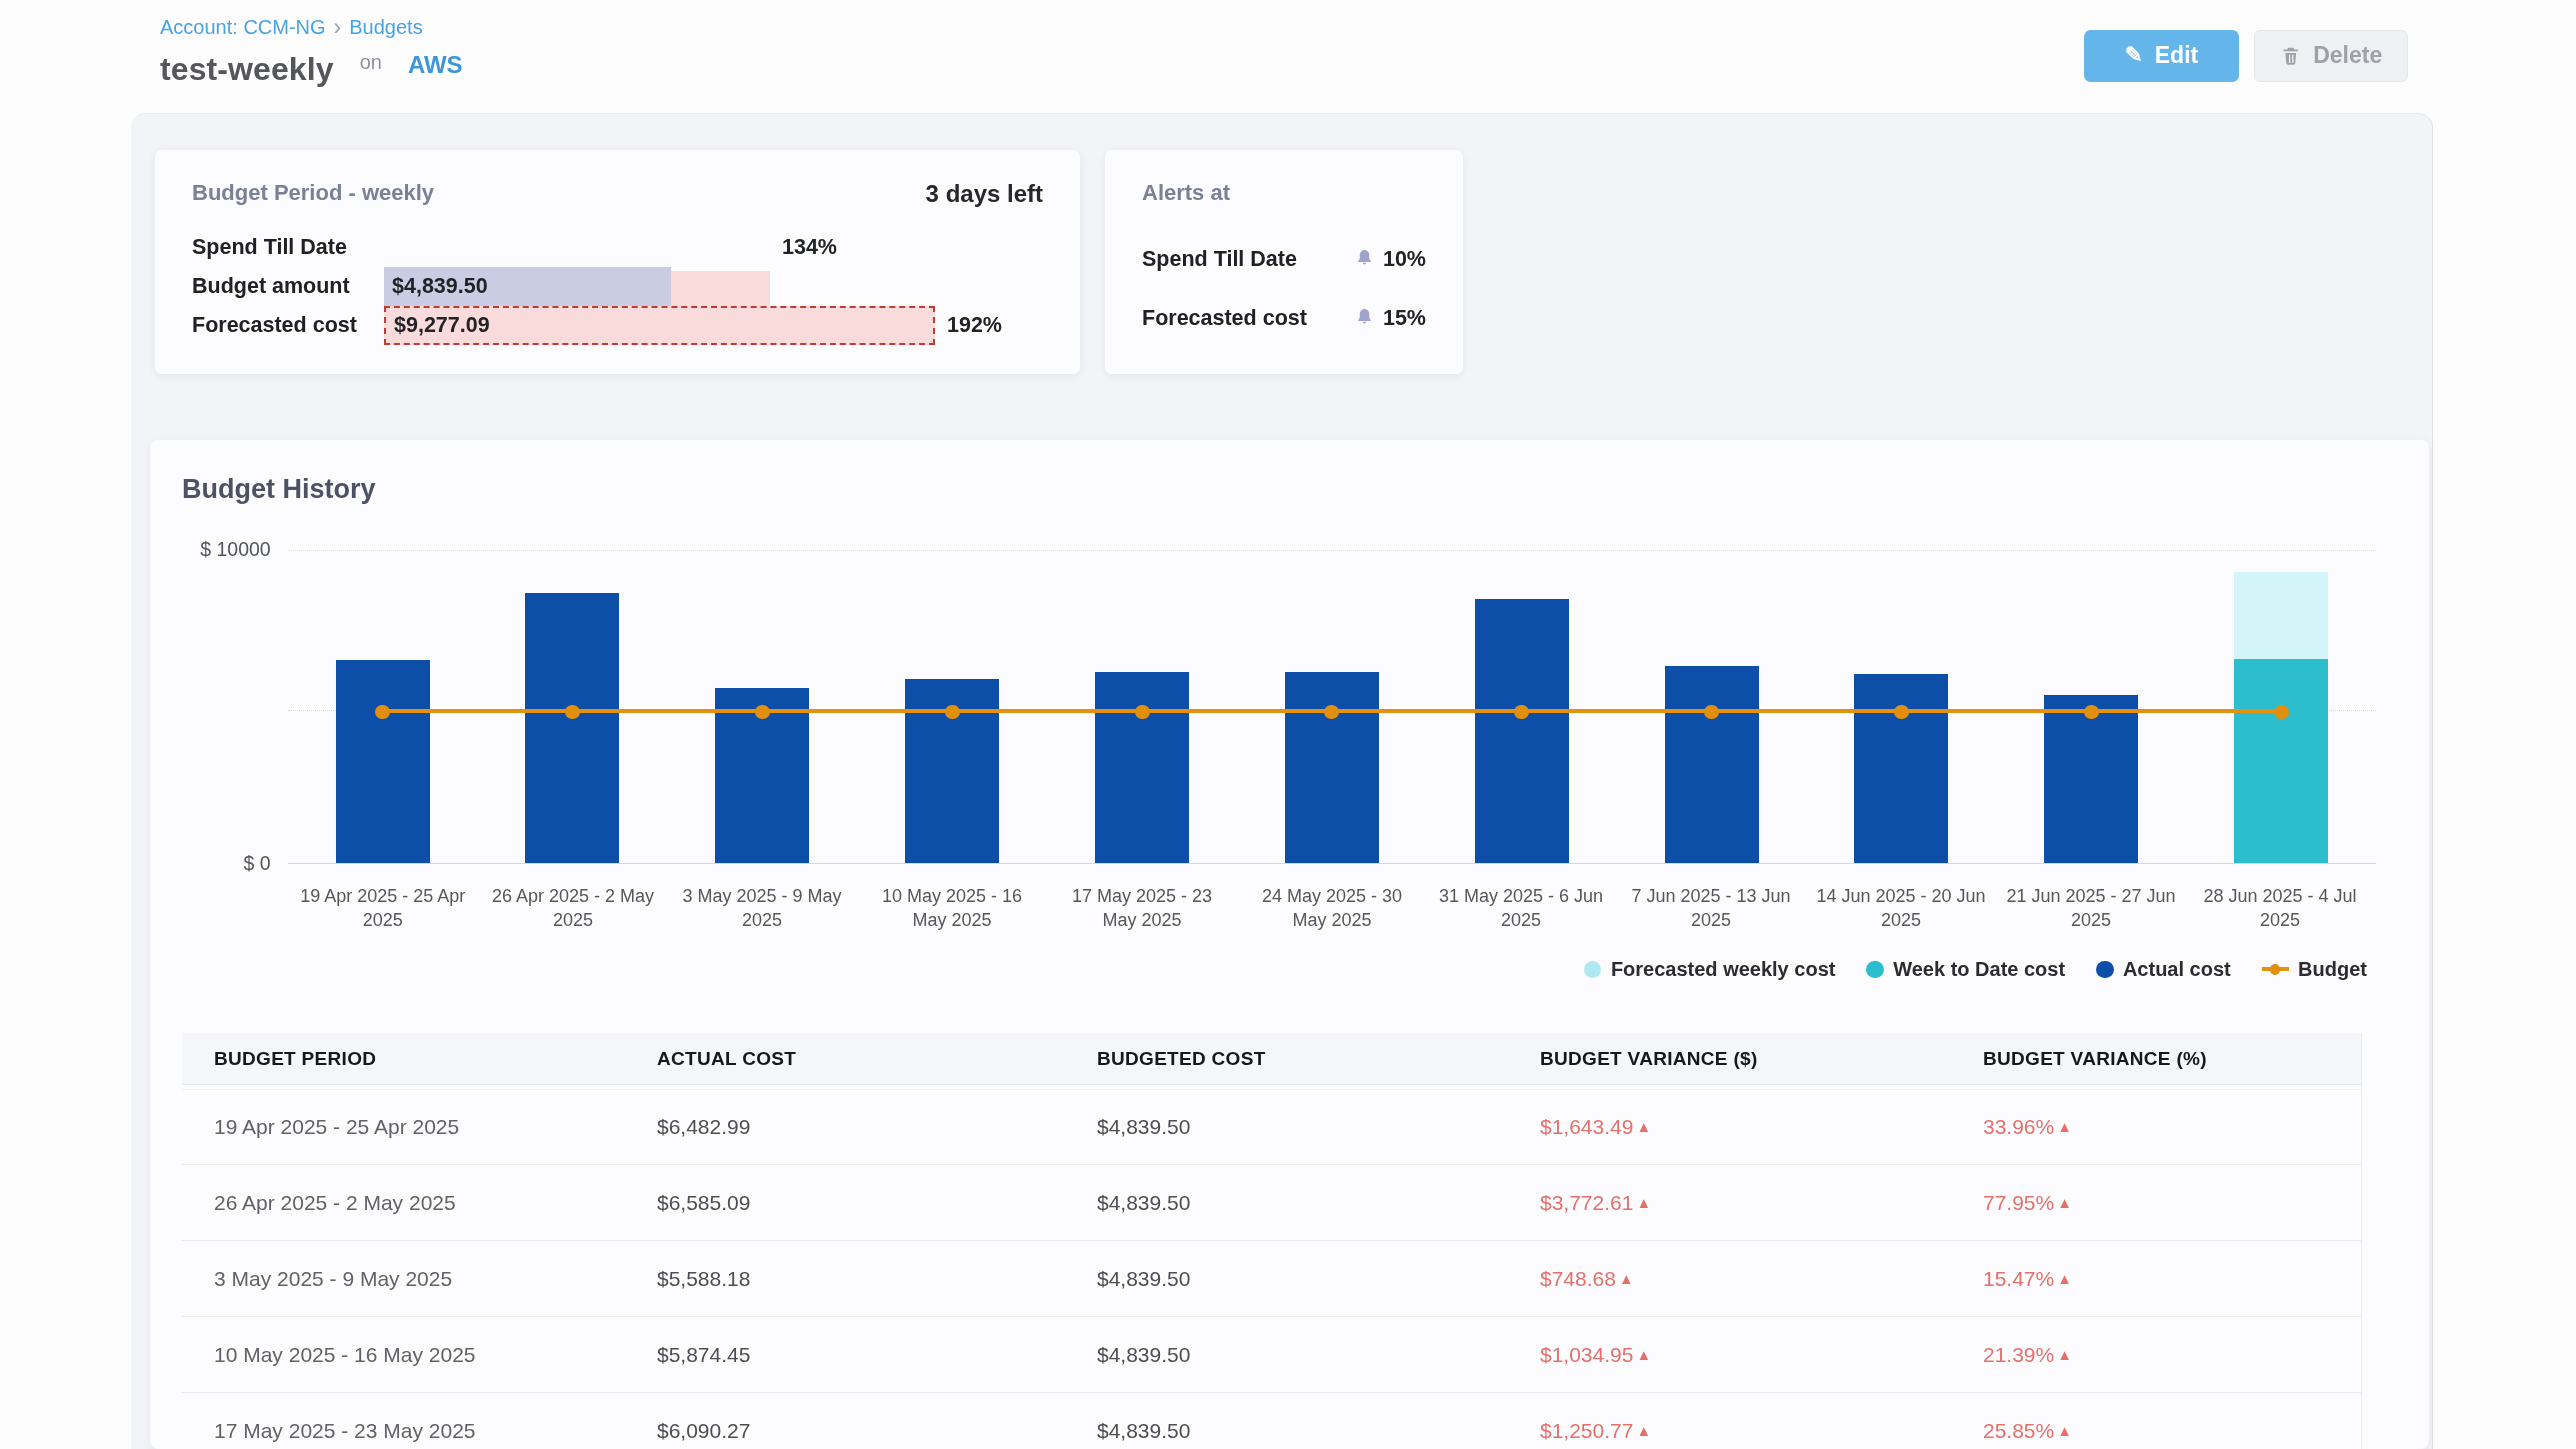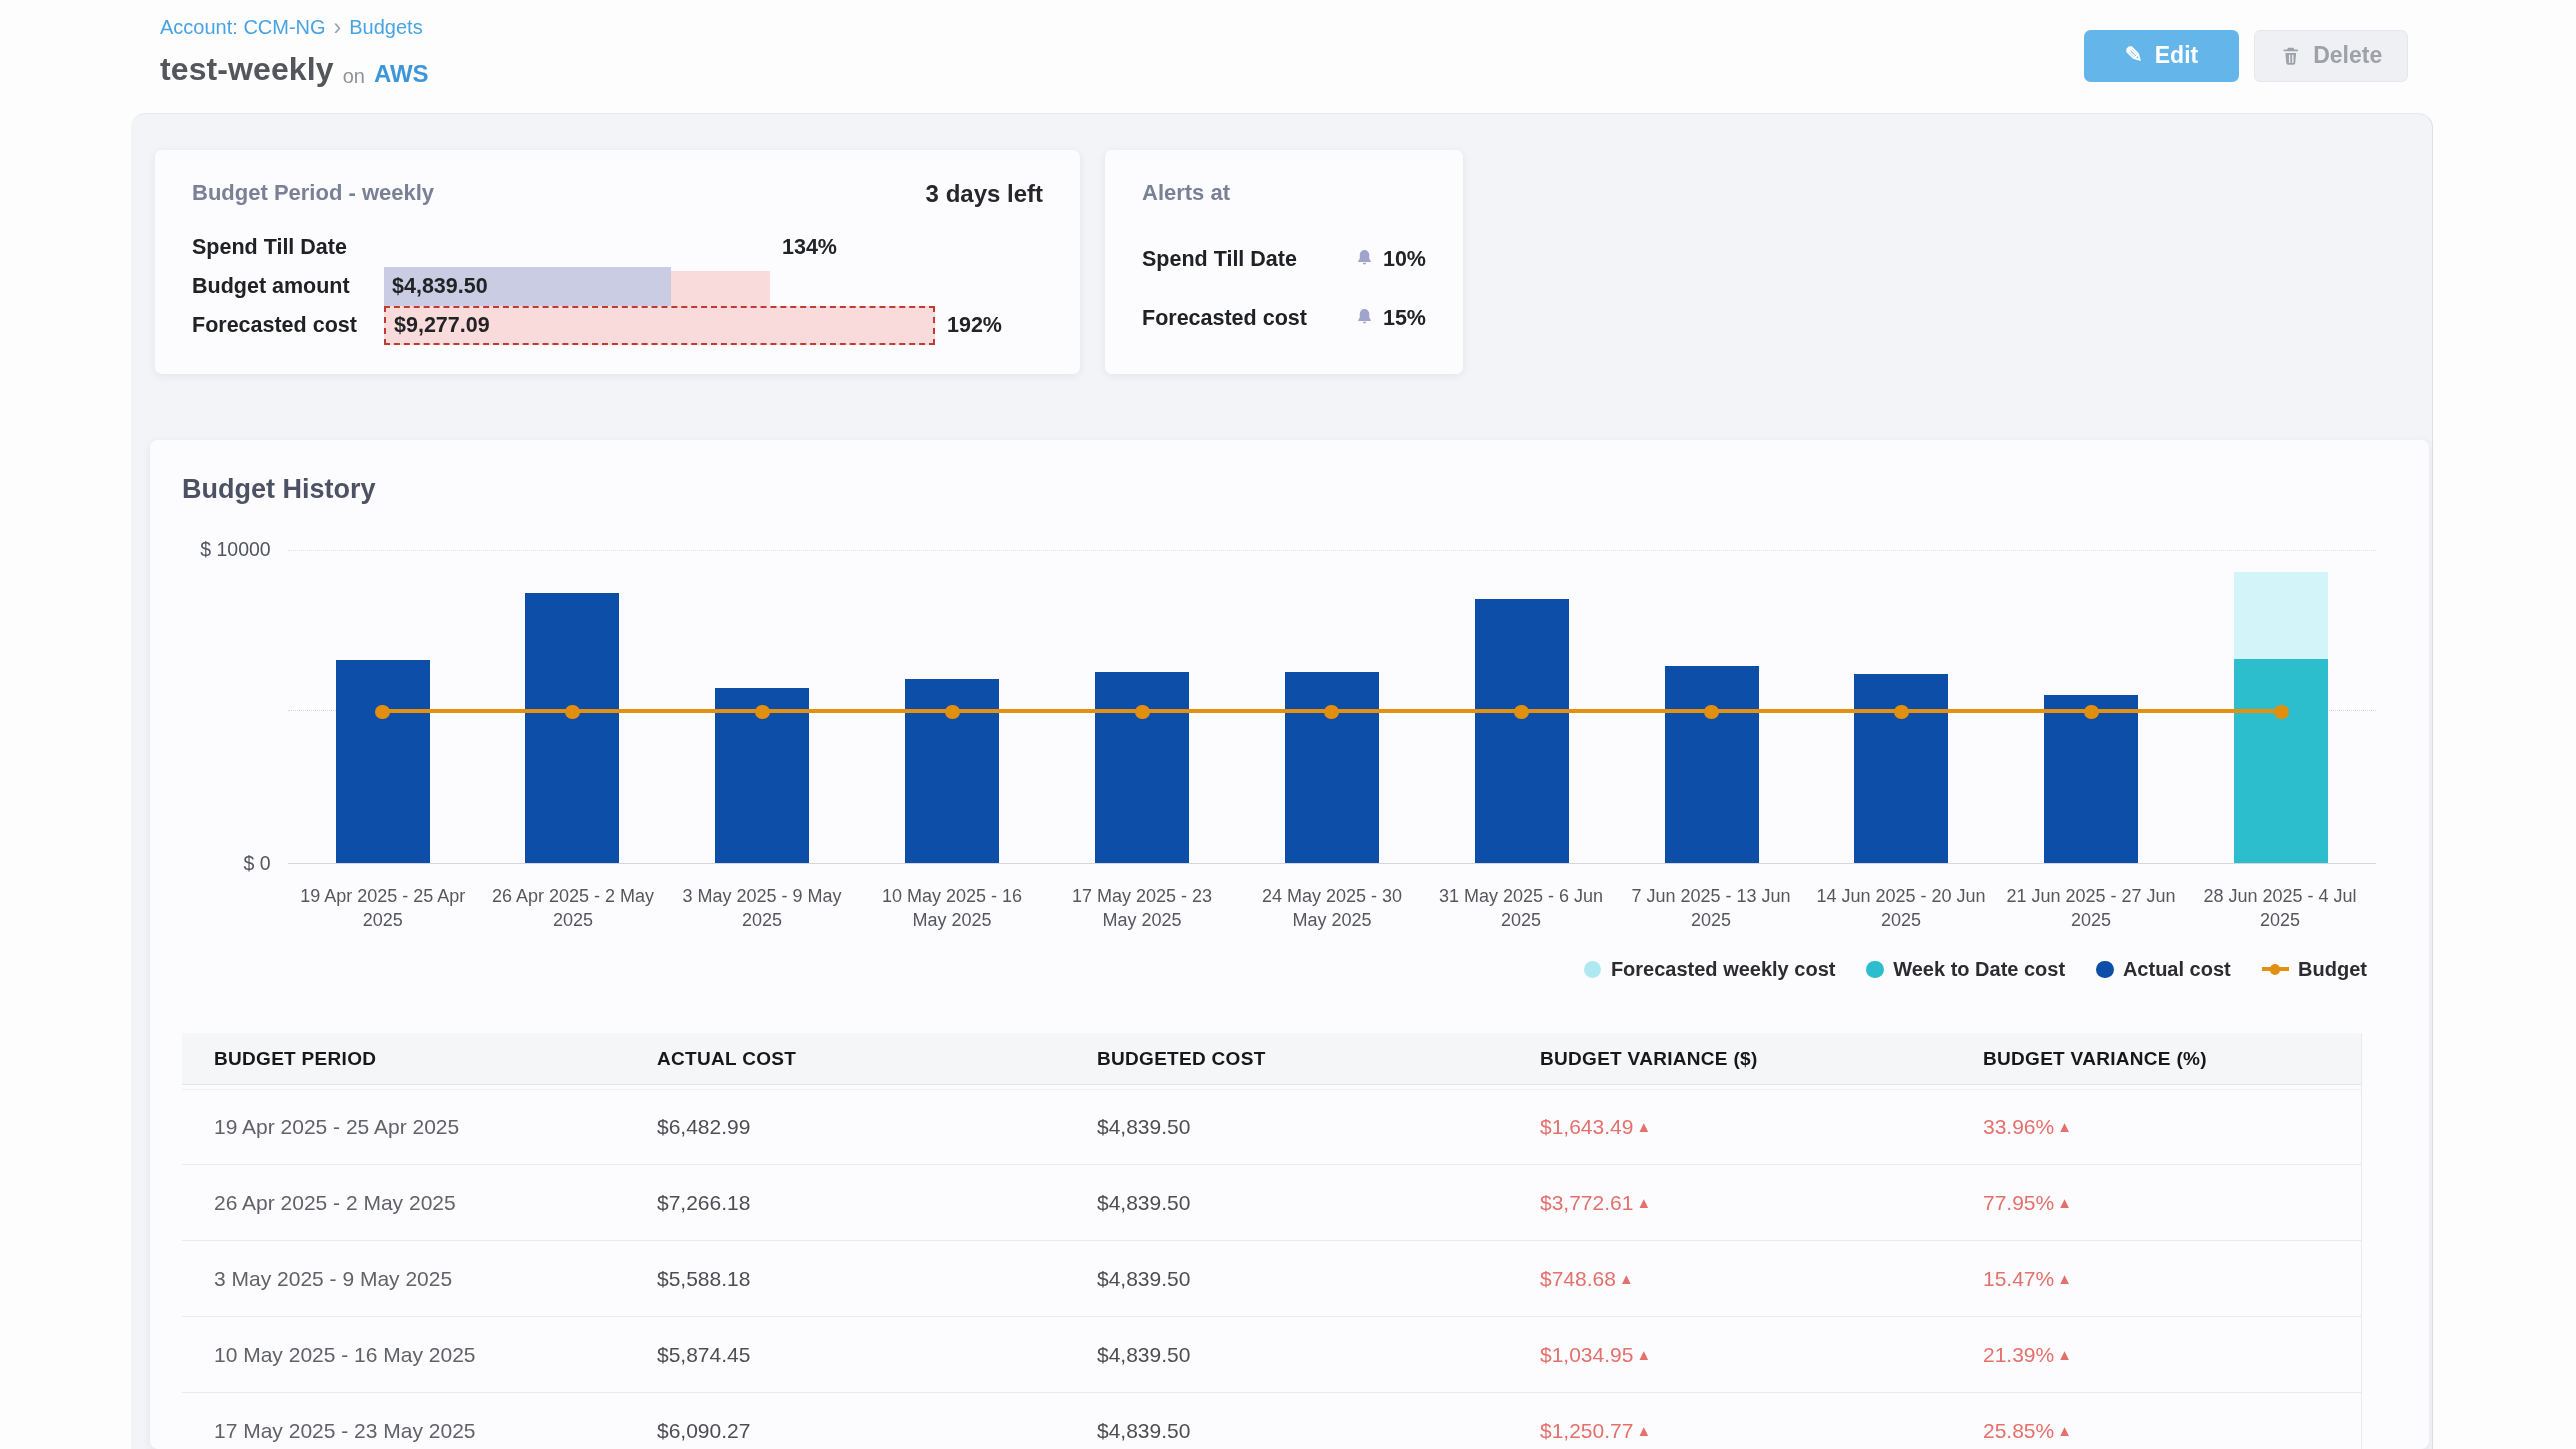--- a/index.html
+++ b/index.html
@@ -5,21 +5,21 @@
   * { margin:0; padding:0; box-sizing:border-box; }
   html,body { width:2576px; height:1449px; }
   body { font-family:"Liberation Sans", sans-serif; background:#fdfdfd; overflow:hidden; }
   .page { position:relative; width:2576px; height:1449px; background:#fdfdfd; }
 
   
   .topbar { position:absolute; left:0; top:0; width:2576px; height:113px; background:#fdfdfd; }
   .breadcrumb { position:absolute; left:160px; top:16px; font-size:20px; color:#48a3e4; display:flex; align-items:center; gap:8px; }
   .breadcrumb .crumb { cursor:pointer; }
   .breadcrumb .sep { color:#9aa3b2; font-size:23px; line-height:1; }
-  .title-row { position:absolute; left:160px; top:51px; display:flex; align-items:flex-end; gap:9px; }
+  .title-row { position:absolute; left:160px; top:51px; display:flex; align-items:flex-start; gap:26px; }
   .title-row .title { font-size:32px; font-weight:bold; color:#55565c; letter-spacing:0.1px; }
   .title-row .conn { font-size:20px; color:#8f9198; }
   .title-row .cloud { font-size:24px; font-weight:bold; color:#3e96da; }
 
   .btn { position:absolute; top:29.5px; height:52px; border-radius:6.7px; display:flex; align-items:center; justify-content:center; gap:12px; font-size:23px; font-weight:600; cursor:pointer; }
   .btn-edit { left:2084px; width:155px; background:#64b5e9; color:#ffffff; border:none; }
   .btn-edit .icon { font-size:21.5px; line-height:1; }
   .btn-delete { left:2254px; width:154px; background:#eff0f3; color:#9fa1a8; border:1.3px dotted #dcdde3; }
   .btn-delete svg { display:block; }
 
@@ -251,21 +251,21 @@
               <span>$1,643.49</span>
               <span class="tri">▲</span>
             </div>
             <div class="td variance">
               <span>33.96%</span>
               <span class="tri">▲</span>
             </div>
           </div>
           <div class="trow">
             <div class="td date">26 Apr 2025 - 2 May 2025</div>
-            <div class="td">$7,266.18</div>
+            <div class="td">$6,585.09</div>
             <div class="td">$4,839.50</div>
             <div class="td variance">
               <span>$3,772.61</span>
               <span class="tri">▲</span>
             </div>
             <div class="td variance">
               <span>77.95%</span>
               <span class="tri">▲</span>
             </div>
           </div>

